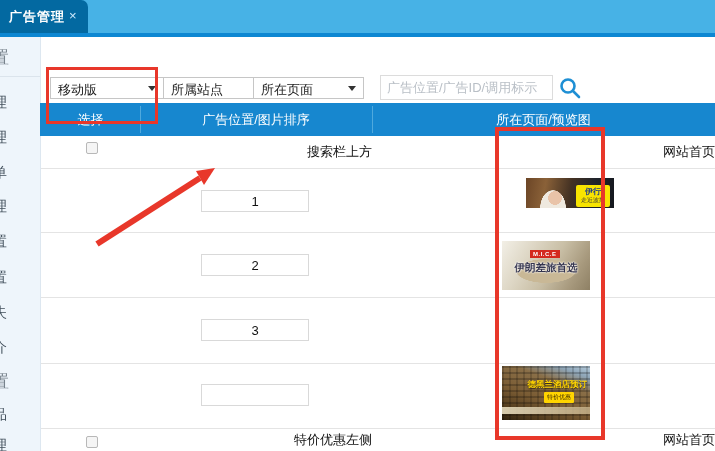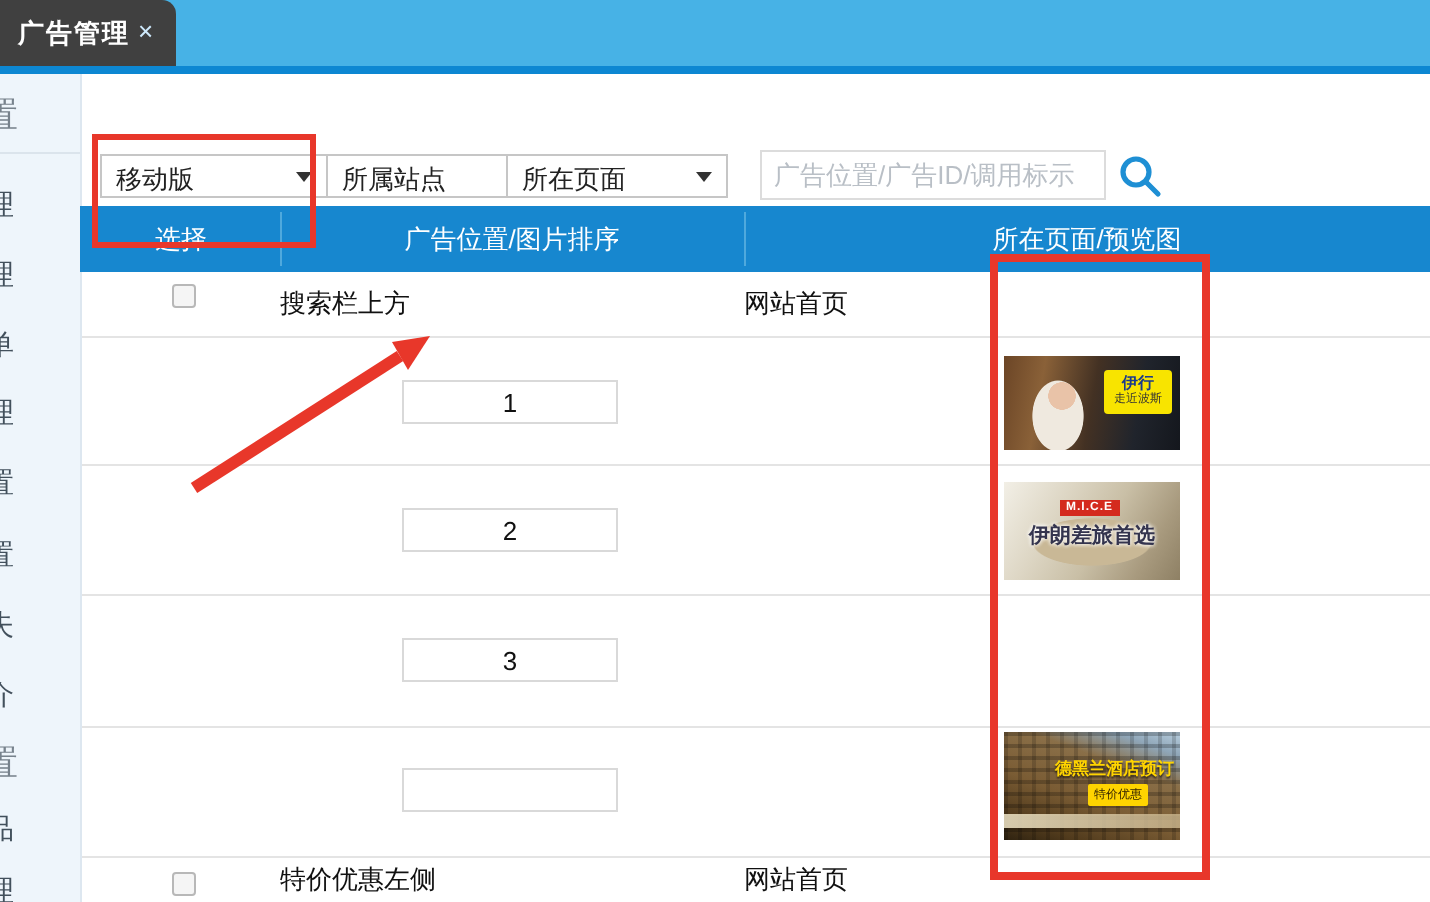--- a/index.html
+++ b/index.html
@@ -1,21 +1,21 @@
 <!DOCTYPE html>
 <html><head>
 <meta charset="utf-8">
 <style>
   html,body{margin:0;padding:0;}
   #app{position:relative;width:715px;height:451px;background:#fff;overflow:hidden;
        font-family:"Liberation Sans","DejaVu Sans",sans-serif;color:#333;}
 
   
   .tabbar{position:absolute;left:0;top:0;width:715px;height:33px;background:#47b2e6;}
-  .tab-active{position:absolute;left:0;top:0;width:88px;height:33px;background:#404040;
+  .tab-active{position:absolute;left:0;top:0;width:88px;height:33px;background:#0369a1;
               border-radius:0 7px 0 0;}
   .tab-label{position:absolute;left:9px;top:8px;font-size:13px;font-weight:bold;color:#fff;letter-spacing:1px;}
   .tab-close{position:absolute;left:69px;top:8px;font-size:13px;color:#cfeafd;cursor:pointer;}
   .tab-strip{position:absolute;left:0;top:33px;width:715px;height:4px;background:#0d87d2;}
 
   
   .sidebar{position:absolute;left:0;top:37px;width:40px;height:414px;background:#eef5fb;
            border-right:1px solid #dde7f0;overflow:hidden;}
   .sb-item{position:absolute;left:-7px;width:22px;font-size:14px;color:#42505c;white-space:nowrap;cursor:pointer;}
   .sb-item.lg{font-size:17px;color:#77828c;left:-8px;}
@@ -40,34 +40,34 @@
   .th{position:absolute;top:0;height:33px;line-height:33px;text-align:center;color:#fff;font-size:13px;}
   .th1{left:1px;width:99px;}
   .th2{left:100px;width:232px;}
   .th3{left:332px;width:343px;}
   .th-div{position:absolute;top:3px;width:1px;height:27px;background:#4fa9dd;}
 
   .hline{position:absolute;left:41px;width:674px;height:1px;background:#e4e4e4;}
 
   .checkbox{position:absolute;left:86px;width:12px;height:12px;background:#f5f5f5;
             border:1px solid #b8b8b8;border-radius:2px;box-sizing:border-box;cursor:pointer;}
-  .cell{position:absolute;text-align:left;font-size:13px;color:#111;}
+  .cell{position:absolute;text-align:right;font-size:13px;color:#111;}
   .pos-cell{left:140px;width:232px;}
   .page-cell{left:372px;width:343px;}
 
   .sort-input{position:absolute;left:201px;width:108px;height:22px;border:1px solid #d9d9d9;
               box-sizing:border-box;text-align:center;font-size:13px;color:#111;outline:none;
               font-family:"Liberation Sans","DejaVu Sans",sans-serif;}
 
   
   .ad{position:absolute;left:502px;width:88px;overflow:hidden;cursor:pointer;}
-  .ad1{top:178px;height:47px;background:
+  .ad1{top:178px;height:30px;background:
     radial-gradient(circle 7px at 29px 20px, #e9c3a8 97%, transparent),
     radial-gradient(ellipse 13px 18px at 27px 30px, #efe9df 97%, transparent),
-    linear-gradient(100deg,#6b4526 0%,#8a6138 22%,#433123 50%,#20242c 75%,#14171d 100%);}
+    linear-gradient(100deg,#6b4526 0%,#8a6138 22%,#433123 50%,#20242c 75%,#14171d 100%); margin-left: 24px;}
   .ad1-badge{position:absolute;right:4px;top:7px;background:#f8e400;text-align:center;
              padding:2px 5px;border-radius:2px;line-height:1.25;}
   .ad1-badge-title{display:block;font-size:8px;font-weight:bold;color:#1a3a8c;}
   .ad1-badge-sub{display:block;font-size:6px;color:#333;}
 
   .ad2{top:241px;height:49px;background:
     radial-gradient(ellipse 30px 12px at 44px 30px, #c9b896 97%, transparent),
     linear-gradient(120deg,#f2efe6 0%,#ddd6c4 30%,#c9bfa6 55%,#a89a7e 80%,#8e8064 100%);}
   .ad2-chip{position:absolute;top:9px;left:28px;background:#d42a1e;color:#fff;font-size:6px;
             padding:1px 3px;font-weight:bold;letter-spacing:.5px;}

